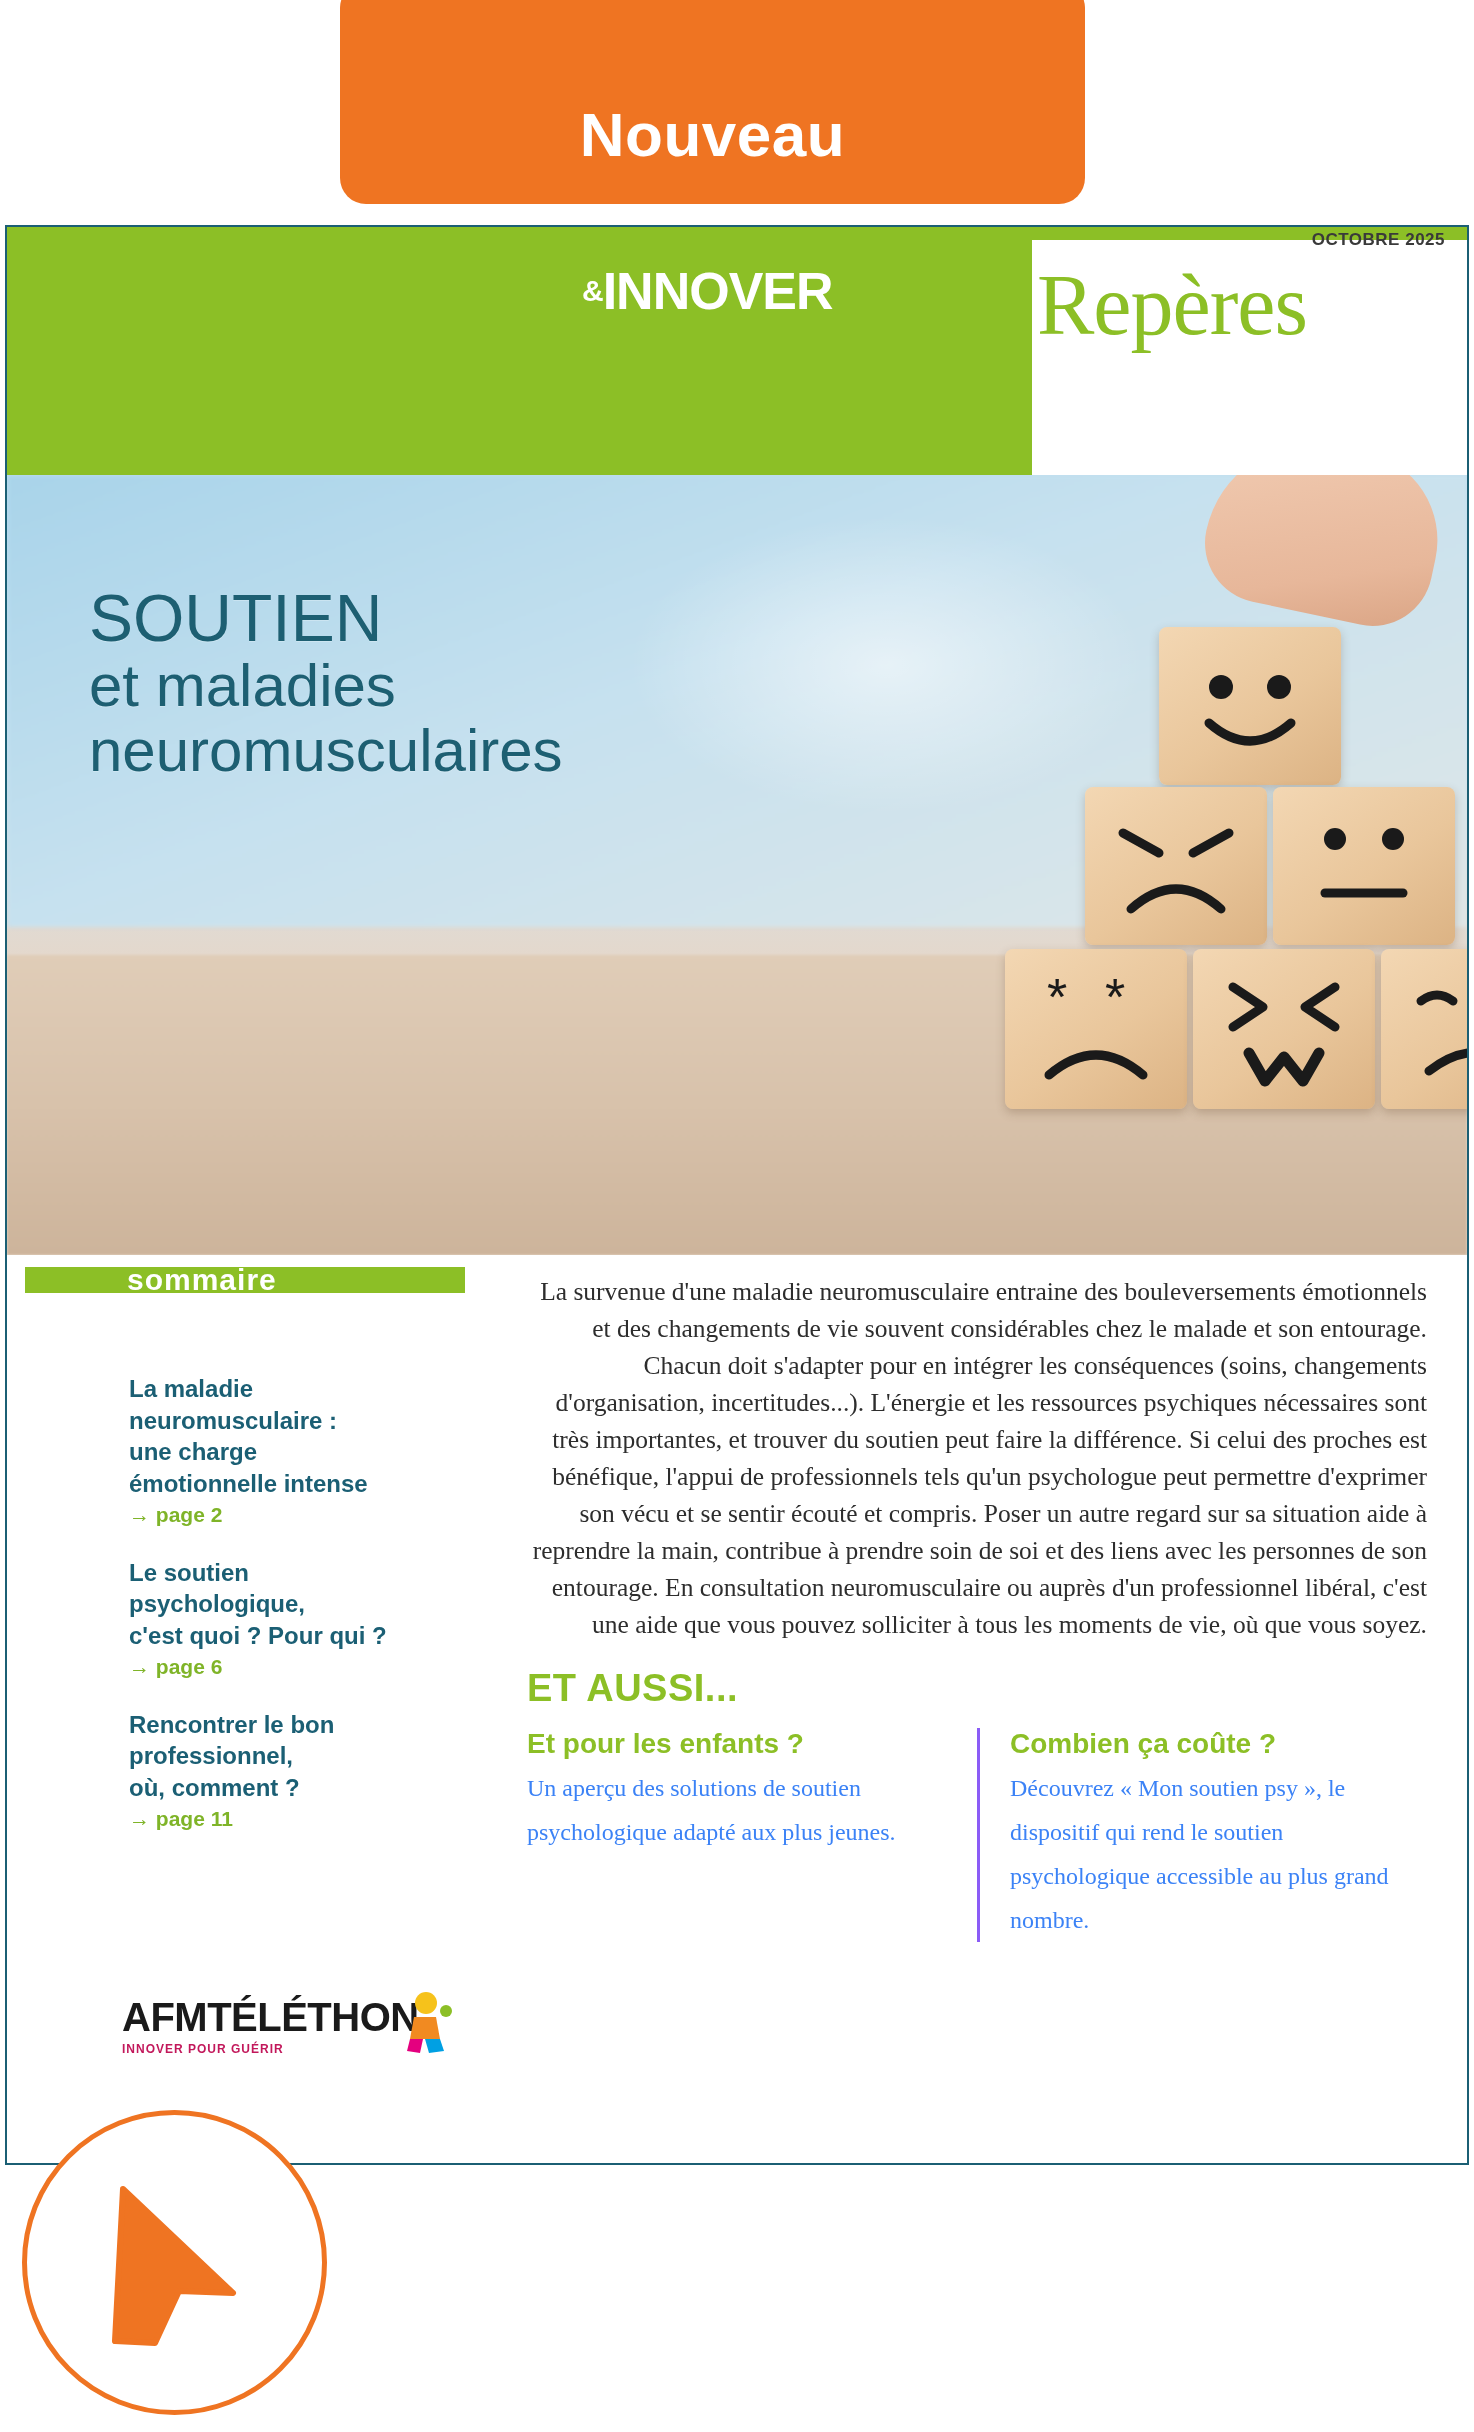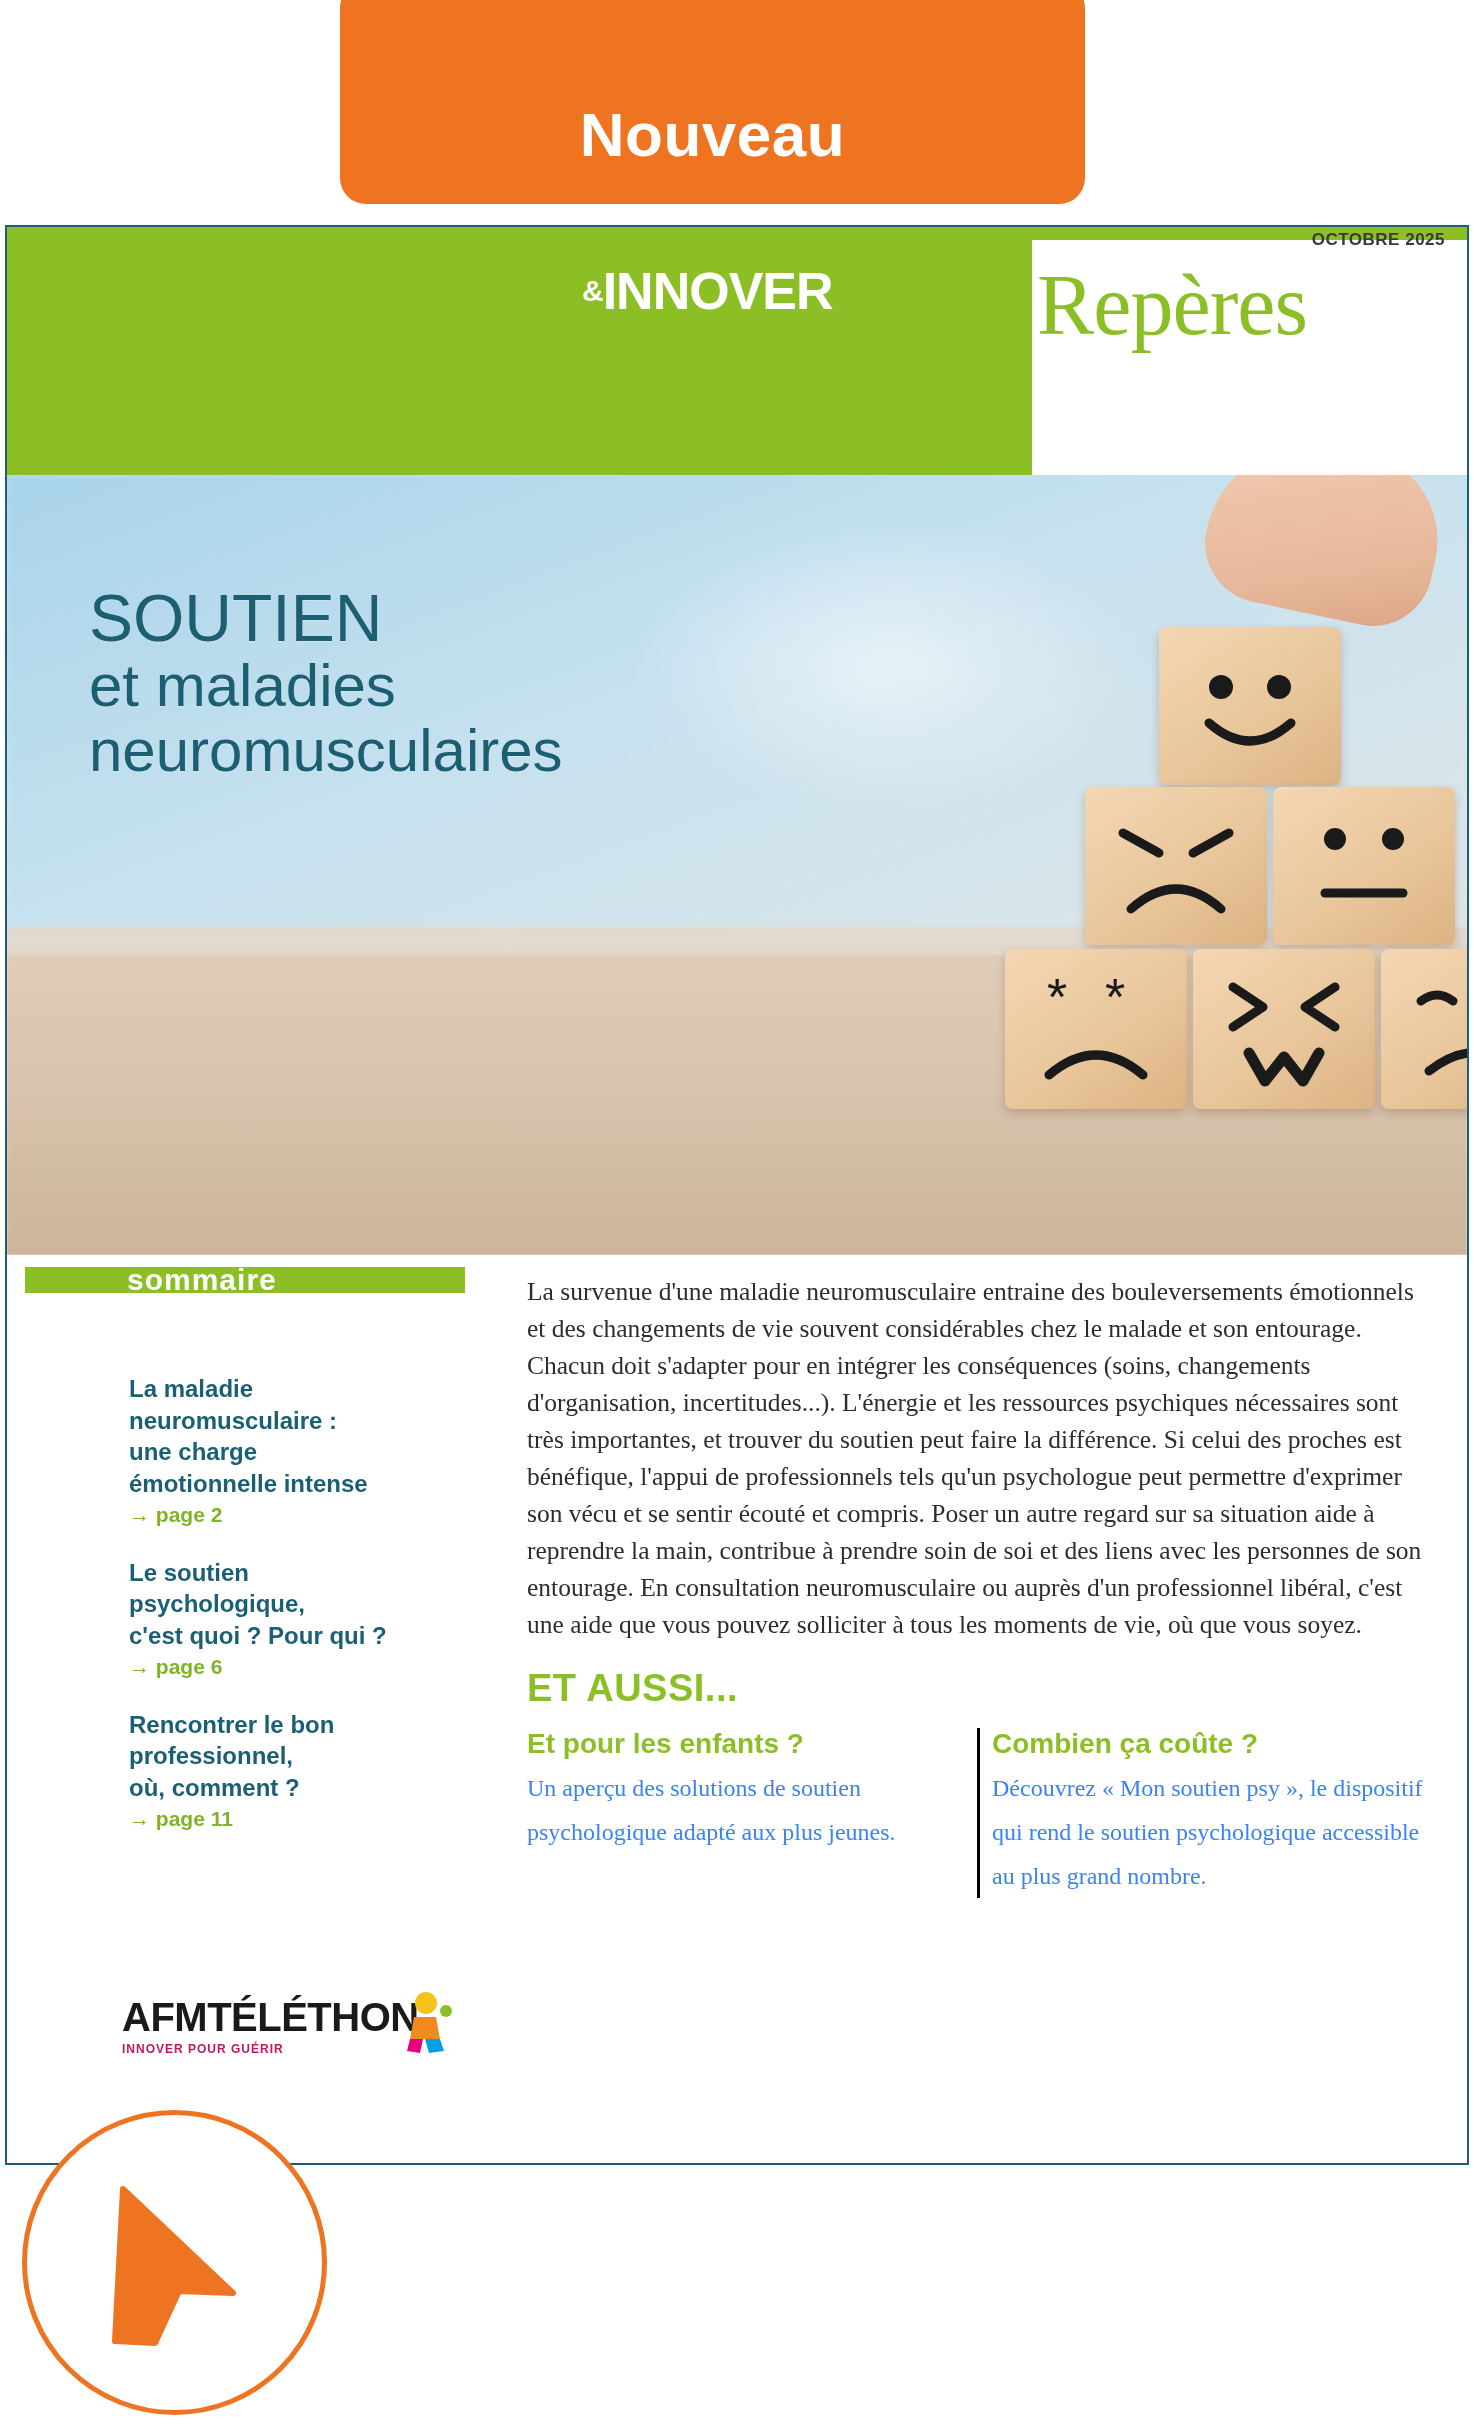--- a/index.html
+++ b/index.html
@@ -242,37 +242,37 @@
     position: absolute;
     left: 520px;
     top: 18px;
     right: 40px;
   }
   .edito-text {
     font-family: "Liberation Serif", serif;
     font-size: 25.5px;
     line-height: 37px;
     color: #2d2d2d;
-    text-align: left;
+    text-align: right;
   }
   .et-aussi {
     margin-top: 24px;
     color: #8cbf26;
     font-size: 38px;
     font-weight: bold;
     letter-spacing: 0.5px;
   }
   .sub-cols {
     display: flex;
     margin-top: 18px;
   }
   .sub-col { width: 50%; box-sizing: border-box; padding-right: 34px; }
   .sub-col.second {
-    border-left: 3px solid #000000;
-    padding-left: 12px;
+    border-left: 3px solid #8b5cf6;
+    padding-left: 30px;
     padding-right: 0;
   }
   .sub-title {
     color: #8cbf26;
     font-size: 28px;
     font-weight: bold;
     margin-bottom: 6px;
     font-family: "Liberation Sans", sans-serif;
   }
   .sub-body {

